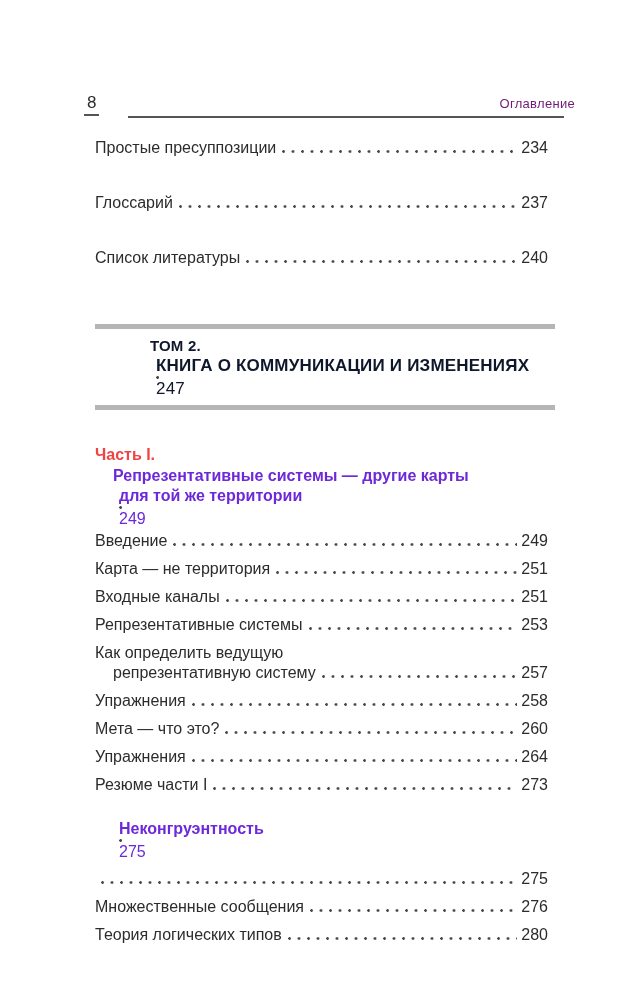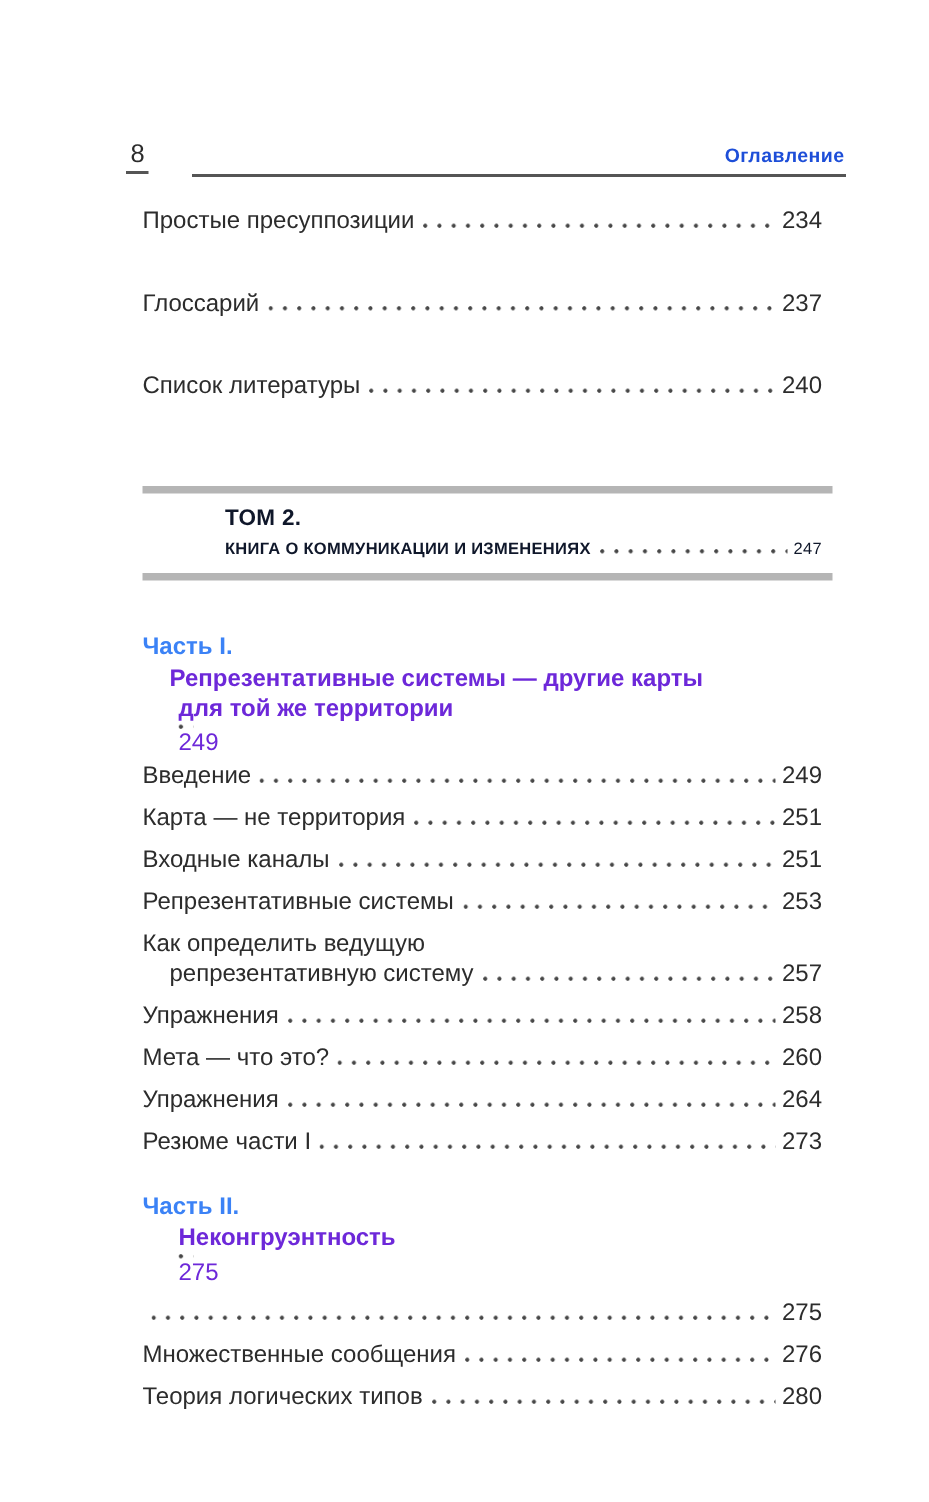--- a/index.html
+++ b/index.html
@@ -24,25 +24,24 @@
     padding: 0 3px 1px 3px;
   }
   .header-rule {
     position: absolute;
     top: 116px; left: 128px;
     width: 436px; height: 2px;
     background: #555555;
   }
   .running-head {
     position: absolute;
-    top: 96px; right: 56px;
+    top: 96px; right: 44px;
     font-size: 13px;
     letter-spacing: 0.3px;
-    color: #1d4ed8;
-    font-weight: bold;
+    color: #701a75;
   }
 
   
   .toc {
     position: absolute;
     left: 95px; top: 139px;
     width: 460px;
   }
   .row {
     display: flex;
@@ -70,31 +69,31 @@
   .volume { margin-top: 58px; }
   .vol-bar { height: 5px; background: #b5b5b5; }
   .vol-body {
     margin: 7px 0 6px 55px;
     font-weight: bold;
     font-size: 15px;
     line-height: 20px;
     letter-spacing: 0.2px;
     color: #0f172a;
   }
-  .vol-body .row { font-size: 11px; line-height: 20px; font-weight: bold; }
+  .vol-body .row { font-size: 17px; line-height: 20px; font-weight: bold; flex-direction: column; }
   .vol-body .pg { font-weight: normal; }
 
   
   .part-1 { margin-top: 36px; }
   .part-2 { margin-top: 26px; }
   .part-title {
     font-weight: bold;
     font-size: 16px;
     line-height: 17px;
-    color: #3b82f6;
+    color: #ef4444;
   }
   .part-sub {
     margin-left: 18px;
     margin-top: 3px;
     font-weight: bold;
     font-size: 16px;
     line-height: 20px;
     color: #6d28d9;
   }
   .part-sub .row { line-height: 20px; font-weight: bold; padding-right: 7px; flex-direction: column; }
@@ -203,21 +202,20 @@
       <span class="dots"></span>
       <span class="pg">264</span>
     </div>
     <div class="row mt-11">
       <span>Резюме части I</span>
       <span class="dots"></span>
       <span class="pg">273</span>
     </div>
 
     <div class="part-2">
-      <div class="part-title">Часть II.</div>
       <div class="part-sub">
         <div class="row">
           <span>Неконгруэнтность</span>
           <span class="dots"></span>
           <span class="pg">275</span>
         </div>
       </div>
     </div>
 
     <div class="row entry-first-p2">

